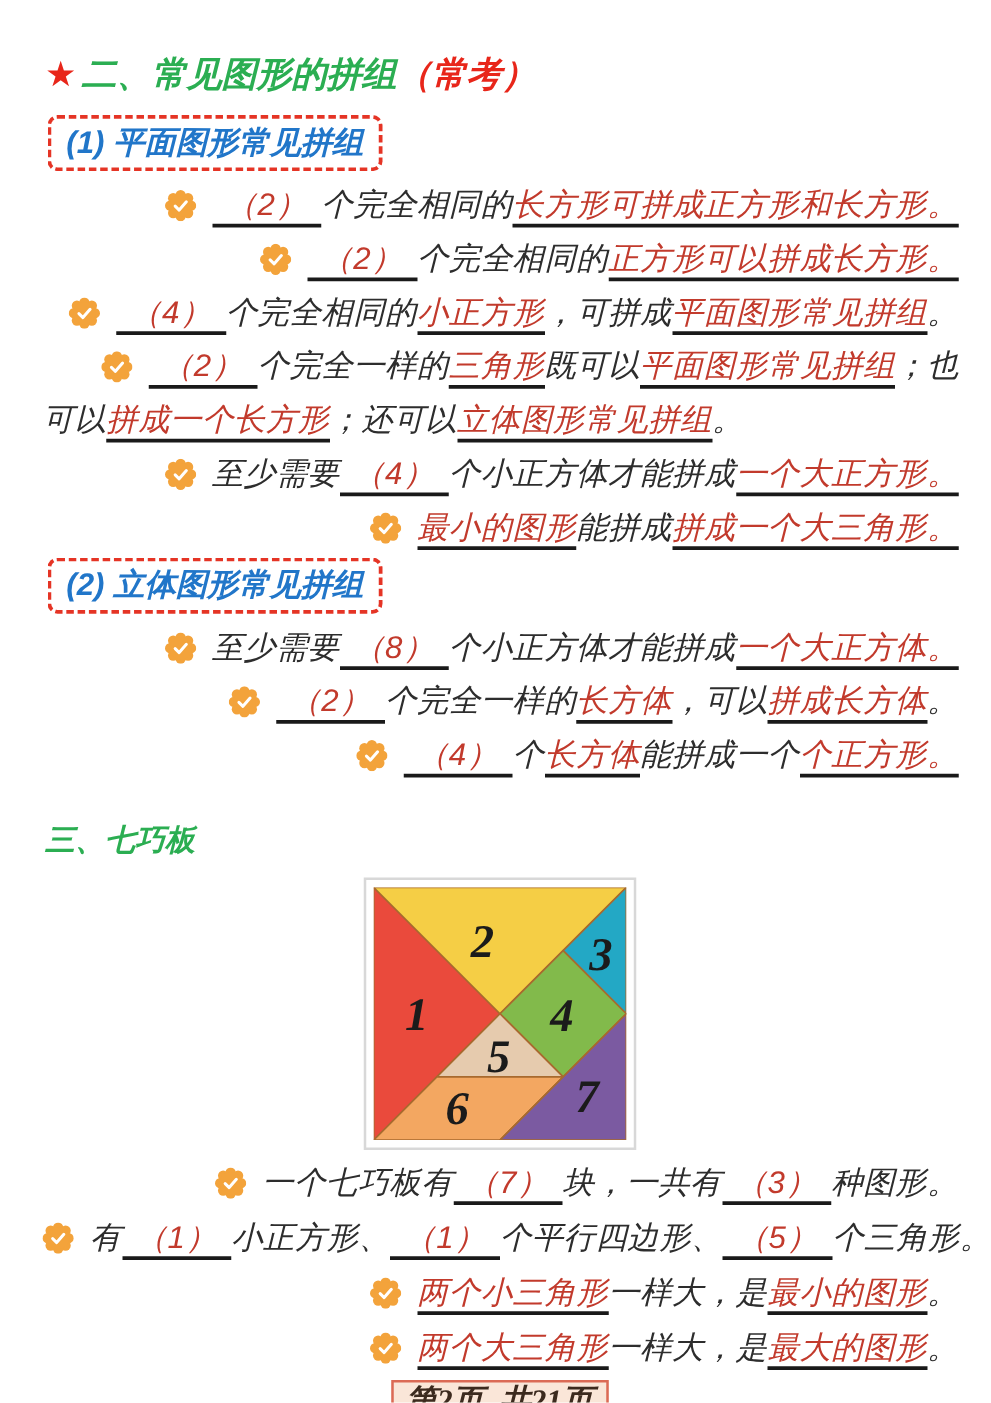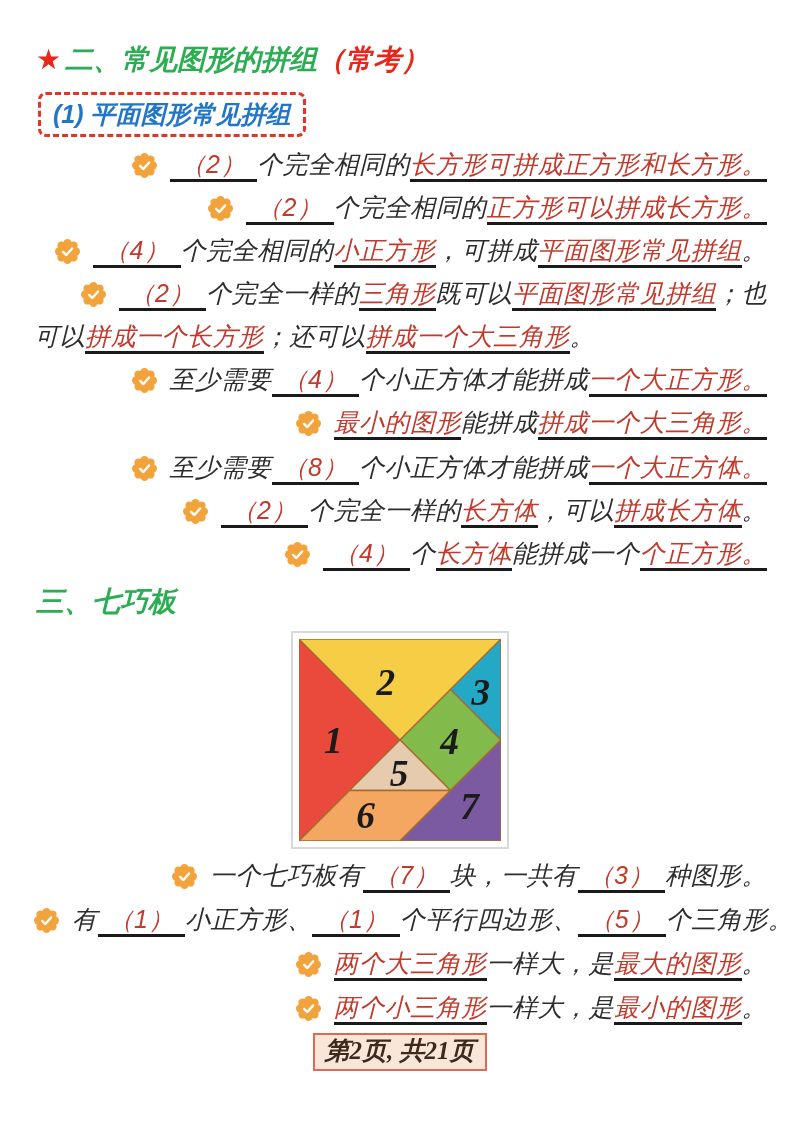--- a/index.html
+++ b/index.html
@@ -25,21 +25,21 @@
   .list{margin:2px 0 0 0;}
   .line{margin-left:2px; line-height:43px; font-size:25px; white-space:nowrap; letter-spacing:.5px;}
   .list-tangram .line{line-height:44px;}
   .line .badge{vertical-align:-5px; margin-right:13px;}
   .line.cont{padding-left:0;}
   .line:not(.cont){padding-left:0;text-align:right;}
   span.n{color:var(--text);}
   span.ru{color:var(--red_text); border-bottom:3px solid var(--underline); padding-bottom:1px;}
   span.blank{color:var(--red_text); border-bottom:3px solid var(--underline); padding:0 11px 1px 11px;}
 
-  h2.sub-heading{font-size:28px; font-weight:700; color:var(--green); margin:8px 0 10px 4px; line-height:38px;}
+  h2.sub-heading{font-size:24px; font-weight:700; color:var(--green); margin:28px 0 10px 4px; line-height:38px;}
 
   .tangram-row{display:flex; justify-content:center; margin:6px 0 4px 0;}
   .tangram-frame{border:2px solid #d8d8d8; background:#fff; padding:6px; line-height:0;}
   .tangram-frame svg{display:block;}
   .tg-num{font-family:"Liberation Serif","DejaVu Serif",serif; font-weight:700; font-size:37px; fill:#1b1b1b;}
 
   .footer-row{text-align:center; margin-top:4px;}
   .footer-badge{display:inline-block; background:var(--footer_bg); border:2px solid var(--footer_border);
       color:var(--footer_text); font-family:"Liberation Serif","DejaVu Serif",serif;
       font-size:25px; font-weight:700; padding:1px 10px 3px 10px; line-height:30px;}
@@ -107,21 +107,21 @@
       <circle cx="12" cy="20" r="4"></circle>
             <circle cx="6.3" cy="17.7" r="4"></circle>
       <circle cx="4" cy="12" r="4"></circle>
             <circle cx="6.3" cy="6.3" r="4"></circle>
       <circle cx="12" cy="4" r="4"></circle>
             <circle cx="17.7" cy="6.3" r="4"></circle>
       <circle cx="12" cy="12" r="8.6"></circle>
     </g>
     <path d="M7.8 12.4 L10.9 15.4 L16.4 9.1" fill="none" stroke="#FFFFFF" stroke-width="2.3" stroke-linecap="round" stroke-linejoin="round"></path>
   </svg><span class="blank">（2）</span><span class="n">个完全一样的</span><span class="ru">三角形</span><span class="n">既可以</span><span class="ru">平面图形常见拼组</span><span class="n">；也</span></p>
-      <p class="line cont"><span class="n">可以</span><span class="ru">拼成一个长方形</span><span class="n">；还可以</span><span class="ru">拼成一个大三角形</span><span class="n">。</span></p>
+      <p class="line cont"><span class="n">可以</span><span class="ru">拼成一个长方形</span><span class="n">；还可以</span><span class="ru">立体图形常见拼组</span><span class="n">。</span></p>
       <p class="line"><svg class="badge" width="25" height="25" viewBox="0 0 24 24">
     <g fill="var(--badge)">
       <circle cx="20" cy="12" r="4"></circle>
             <circle cx="17.7" cy="17.7" r="4"></circle>
       <circle cx="12" cy="20" r="4"></circle>
             <circle cx="6.3" cy="17.7" r="4"></circle>
       <circle cx="4" cy="12" r="4"></circle>
             <circle cx="6.3" cy="6.3" r="4"></circle>
       <circle cx="12" cy="4" r="4"></circle>
             <circle cx="17.7" cy="6.3" r="4"></circle>
@@ -138,20 +138,23 @@
       <circle cx="4" cy="12" r="4"></circle>
             <circle cx="6.3" cy="6.3" r="4"></circle>
       <circle cx="12" cy="4" r="4"></circle>
             <circle cx="17.7" cy="6.3" r="4"></circle>
       <circle cx="12" cy="12" r="8.6"></circle>
     </g>
     <path d="M7.8 12.4 L10.9 15.4 L16.4 9.1" fill="none" stroke="#FFFFFF" stroke-width="2.3" stroke-linecap="round" stroke-linejoin="round"></path>
   </svg><span class="ru">最小的图形</span><span class="n">能拼成</span><span class="ru">拼成一个大三角形。</span></p>
     </div>
 
+  <div class="dashed-box">
+    <span>(2) 立体图形常见拼组</span>
+  </div>
 
   <div class="list">
       <p class="line"><svg class="badge" width="25" height="25" viewBox="0 0 24 24">
     <g fill="var(--badge)">
       <circle cx="20" cy="12" r="4"></circle>
             <circle cx="17.7" cy="17.7" r="4"></circle>
       <circle cx="12" cy="20" r="4"></circle>
             <circle cx="6.3" cy="17.7" r="4"></circle>
       <circle cx="4" cy="12" r="4"></circle>
             <circle cx="6.3" cy="6.3" r="4"></circle>
@@ -253,34 +256,34 @@
             <circle cx="17.7" cy="17.7" r="4"></circle>
       <circle cx="12" cy="20" r="4"></circle>
             <circle cx="6.3" cy="17.7" r="4"></circle>
       <circle cx="4" cy="12" r="4"></circle>
             <circle cx="6.3" cy="6.3" r="4"></circle>
       <circle cx="12" cy="4" r="4"></circle>
             <circle cx="17.7" cy="6.3" r="4"></circle>
       <circle cx="12" cy="12" r="8.6"></circle>
     </g>
     <path d="M7.8 12.4 L10.9 15.4 L16.4 9.1" fill="none" stroke="#FFFFFF" stroke-width="2.3" stroke-linecap="round" stroke-linejoin="round"></path>
+  </svg><span class="ru">两个小三角形</span><span class="n">一样大，是</span><span class="ru">最小的图形</span><span class="n">。</span></p>
+      <p class="line"><svg class="badge" width="25" height="25" viewBox="0 0 24 24">
+    <g fill="var(--badge)">
+      <circle cx="20" cy="12" r="4"></circle>
+            <circle cx="17.7" cy="17.7" r="4"></circle>
+      <circle cx="12" cy="20" r="4"></circle>
+            <circle cx="6.3" cy="17.7" r="4"></circle>
+      <circle cx="4" cy="12" r="4"></circle>
+            <circle cx="6.3" cy="6.3" r="4"></circle>
+      <circle cx="12" cy="4" r="4"></circle>
+            <circle cx="17.7" cy="6.3" r="4"></circle>
+      <circle cx="12" cy="12" r="8.6"></circle>
+    </g>
+    <path d="M7.8 12.4 L10.9 15.4 L16.4 9.1" fill="none" stroke="#FFFFFF" stroke-width="2.3" stroke-linecap="round" stroke-linejoin="round"></path>
   </svg><span class="ru">两个大三角形</span><span class="n">一样大，是</span><span class="ru">最大的图形</span><span class="n">。</span></p>
-      <p class="line"><svg class="badge" width="25" height="25" viewBox="0 0 24 24">
-    <g fill="var(--badge)">
-      <circle cx="20" cy="12" r="4"></circle>
-            <circle cx="17.7" cy="17.7" r="4"></circle>
-      <circle cx="12" cy="20" r="4"></circle>
-            <circle cx="6.3" cy="17.7" r="4"></circle>
-      <circle cx="4" cy="12" r="4"></circle>
-            <circle cx="6.3" cy="6.3" r="4"></circle>
-      <circle cx="12" cy="4" r="4"></circle>
-            <circle cx="17.7" cy="6.3" r="4"></circle>
-      <circle cx="12" cy="12" r="8.6"></circle>
-    </g>
-    <path d="M7.8 12.4 L10.9 15.4 L16.4 9.1" fill="none" stroke="#FFFFFF" stroke-width="2.3" stroke-linecap="round" stroke-linejoin="round"></path>
-  </svg><span class="ru">两个小三角形</span><span class="n">一样大，是</span><span class="ru">最小的图形</span><span class="n">。</span></p>
     </div>
 
   <div class="footer-row">
     <span class="footer-badge">第2页, 共21页</span>
   </div>
 
 </div>
 
 </body></html>

